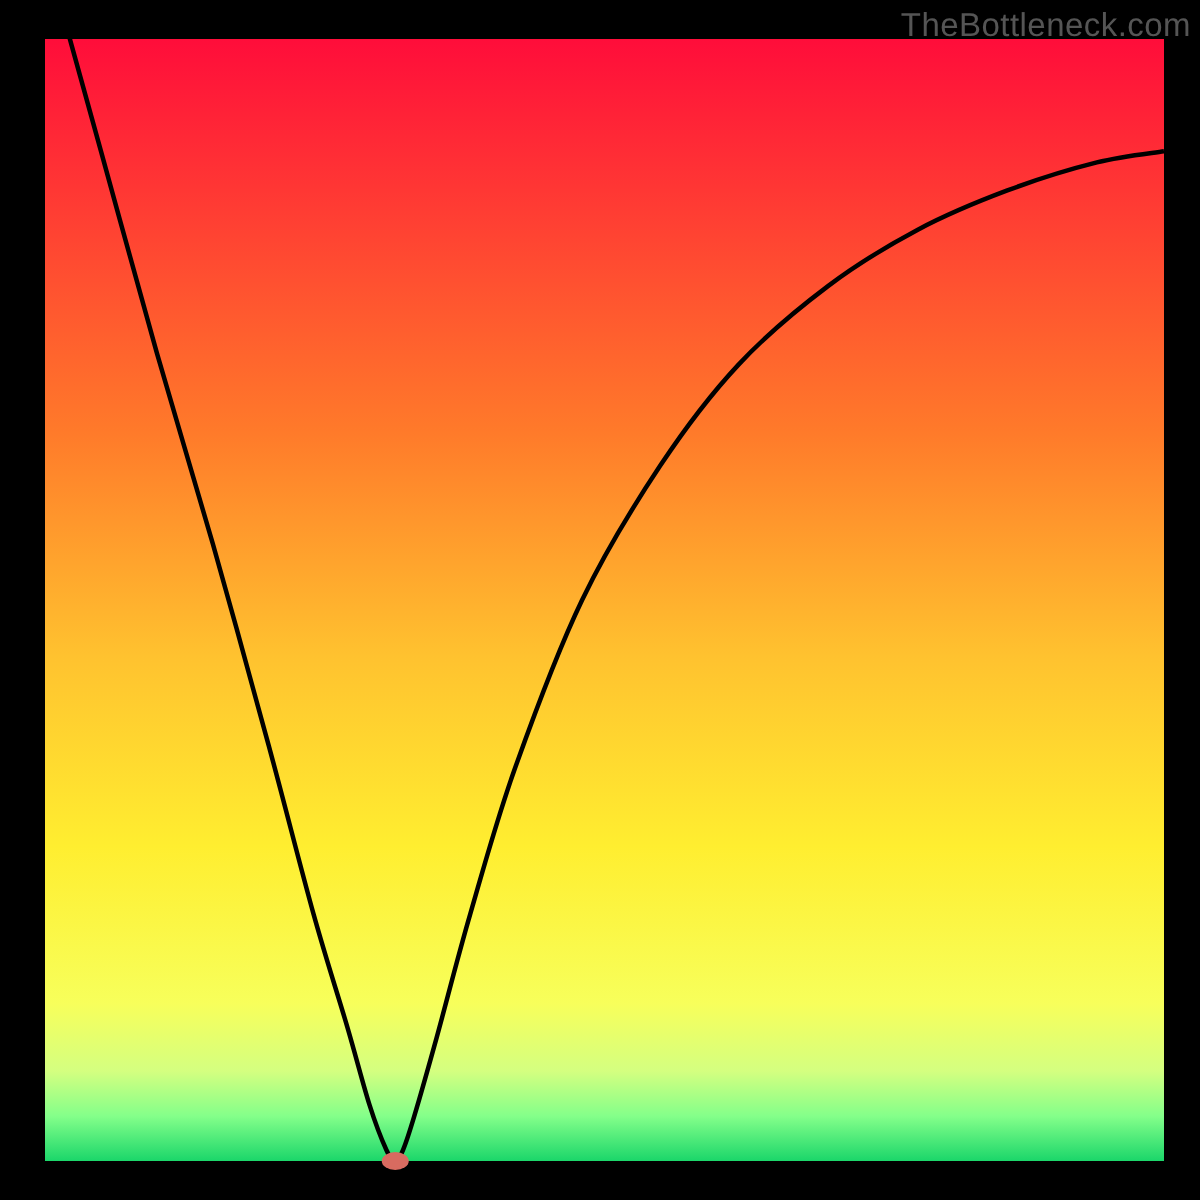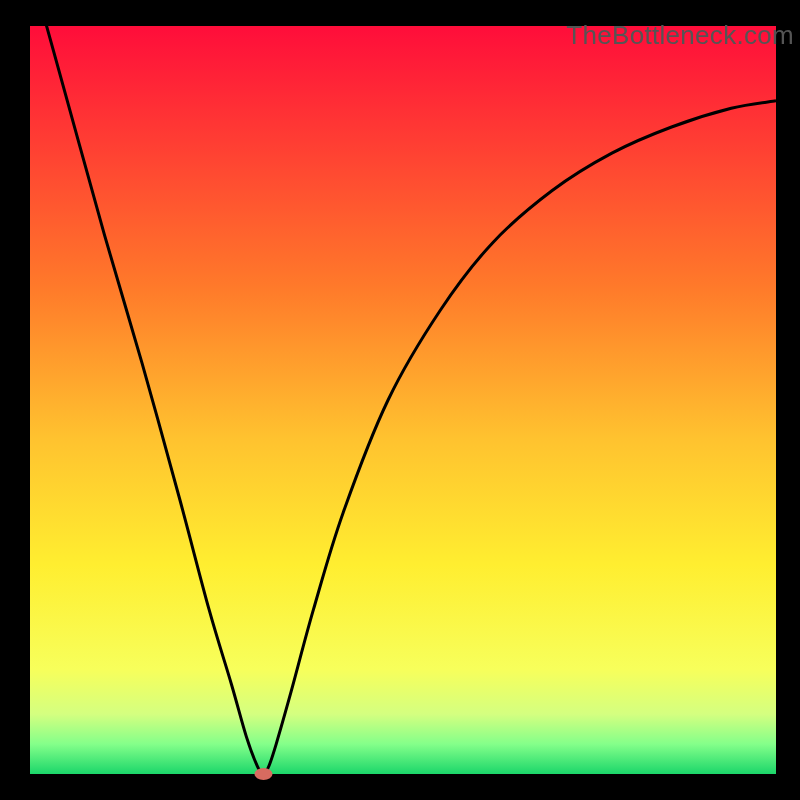--- a/index.html
+++ b/index.html
@@ -20,26 +20,25 @@
     display: block;
     position: absolute;
     top: 0;
     left: 0;
   }
   .watermark {
     position: absolute;
     top: 4px;
     right: 6px;
     color: #555;
-    font-size: 26px;
+    font-size: 22px;
     font-weight: 500;
     letter-spacing: 0.3px;
     user-select: none;
     pointer-events: none;
-    margin-top: 16px;
   }
 </style>
 </head>
 <body>
 
 <div class="wrap">
 
   <svg width="800" height="800" viewBox="0 0 800 800">
     <defs>
       <linearGradient id="bg" x1="0" y1="0" x2="0" y2="1">

